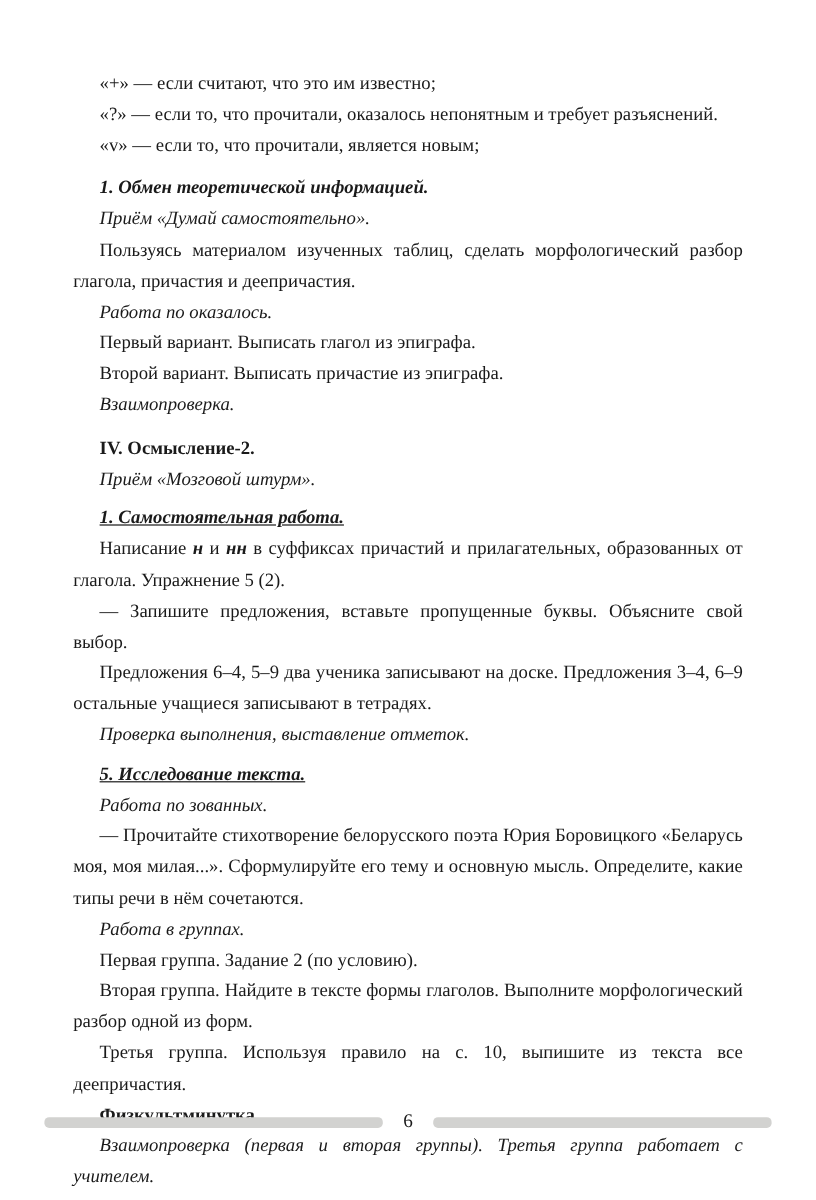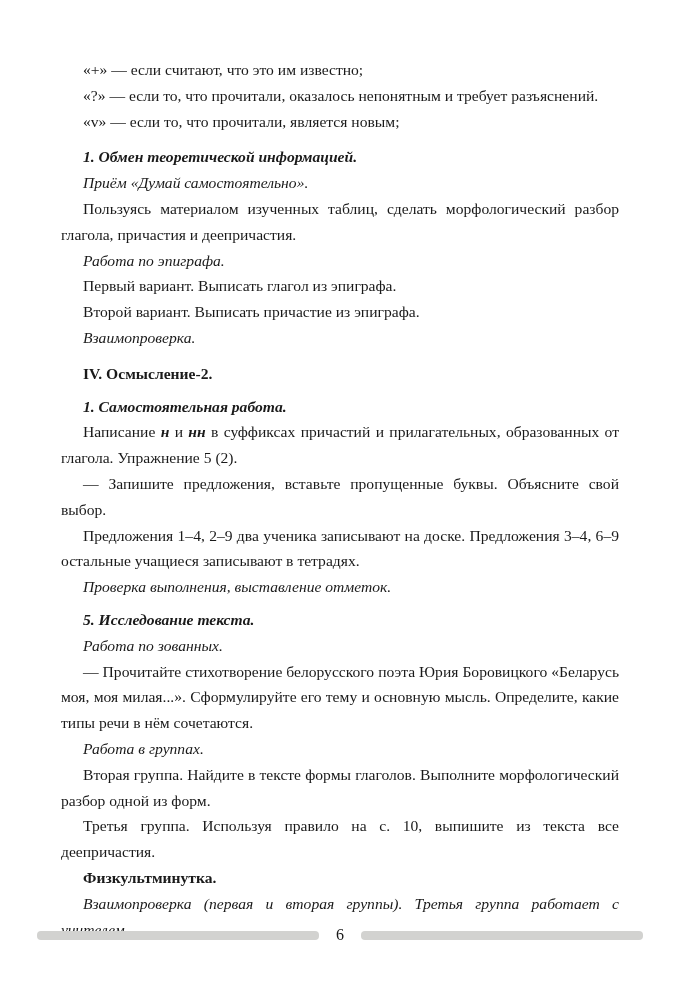--- a/index.html
+++ b/index.html
@@ -31,21 +31,21 @@
   p {
     margin: 0;
     font-size: 15.6px;
     line-height: 25.8px;
     text-align: justify;
     text-justify: inter-word;
     hyphens: manual;
     text-indent: 22px;
   }
   p.gap-before { margin-top: 10px; }
-  p.gap-small { margin-top: 7px; }
+  p.gap-small { margin-top: 7px; text-decoration: underline; }
 
   .h-bolditalic {
     font-weight: bold;
     font-style: italic;
   }
   .h-bold {
     font-weight: bold;
     font-style: normal;
   }
   .italic {
@@ -89,37 +89,39 @@
 
   <div class="content">
 
     <p>«+» — если считают, что это им известно;</p>
     <p>«?» — если то, что прочитали, оказалось непонятным и требует разъ­яснений.</p>
     <p>«v» — если то, что прочитали, является новым;</p>
 
     <p class="h-bolditalic gap-before">1. Обмен теоретической информацией.</p>
     <p class="italic">Приём «Думай самостоятельно».</p>
     <p>Пользуясь материалом изученных таблиц, сделать морфологический разбор глагола, причастия и деепричастия.</p>
-    <p class="italic">Работа по эпиграфа.</p>
+    <p class="italic">Работа по оказалось.</p>
     <p>Первый вариант. Выписать глагол из эпиграфа.</p>
     <p>Второй вариант. Выписать причастие из эпиграфа.</p>
     <p class="italic">Взаимопроверка.</p>
 
     <p class="h-bold gap-before">IV. Осмысление-2.</p>
+    <p class="italic">Приём «Мозговой штурм».</p>
 
     <p class="h-bolditalic gap-small">1. Самостоятельная работа.</p>
     <p><span>Написание </span><b class="bi">н</b><span> и </span><b class="bi">нн</b><span> в суффиксах причастий и прилагательных, обра­зованных от глагола. Упражнение 5 (2).</span></p>
     <p>—  Запишите предложения, вставьте пропущенные буквы. Объясните свой выбор.</p>
-    <p>Предложения 1–4, 2–9 два ученика записывают на доске. Предложе­ния 3–4, 6–9 остальные учащиеся записывают в тетрадях.</p>
+    <p>Предложения 6–4, 5–9 два ученика записывают на доске. Предложе­ния 3–4, 6–9 остальные учащиеся записывают в тетрадях.</p>
     <p class="italic">Проверка выполнения, выставление отметок.</p>
 
     <p class="h-bolditalic gap-small">5. Исследование текста.</p>
     <p class="italic">Работа по зованных.</p>
     <p>—  Прочитайте стихотворение белорусского поэта Юрия Боровицко­го «Беларусь моя, моя милая...». Сформулируйте его тему и основную мысль. Определите, какие типы речи в нём сочетаются.</p>
     <p class="italic">Работа в группах.</p>
+    <p>Первая группа. Задание 2 (по условию).</p>
     <p>Вторая группа. Найдите в тексте формы глаголов. Выполните мор­фологический разбор одной из форм.</p>
     <p>Третья группа. Используя правило на с. 10, выпишите из текста все деепричастия.</p>
 
     <p class="h-bold">Физкультминутка.</p>
     <p class="italic">Взаимопроверка (первая и вторая группы). Третья группа работает с учителем.</p>
 
   </div>
 
   <div class="footer">
     <div class="footer-bar left"></div>

